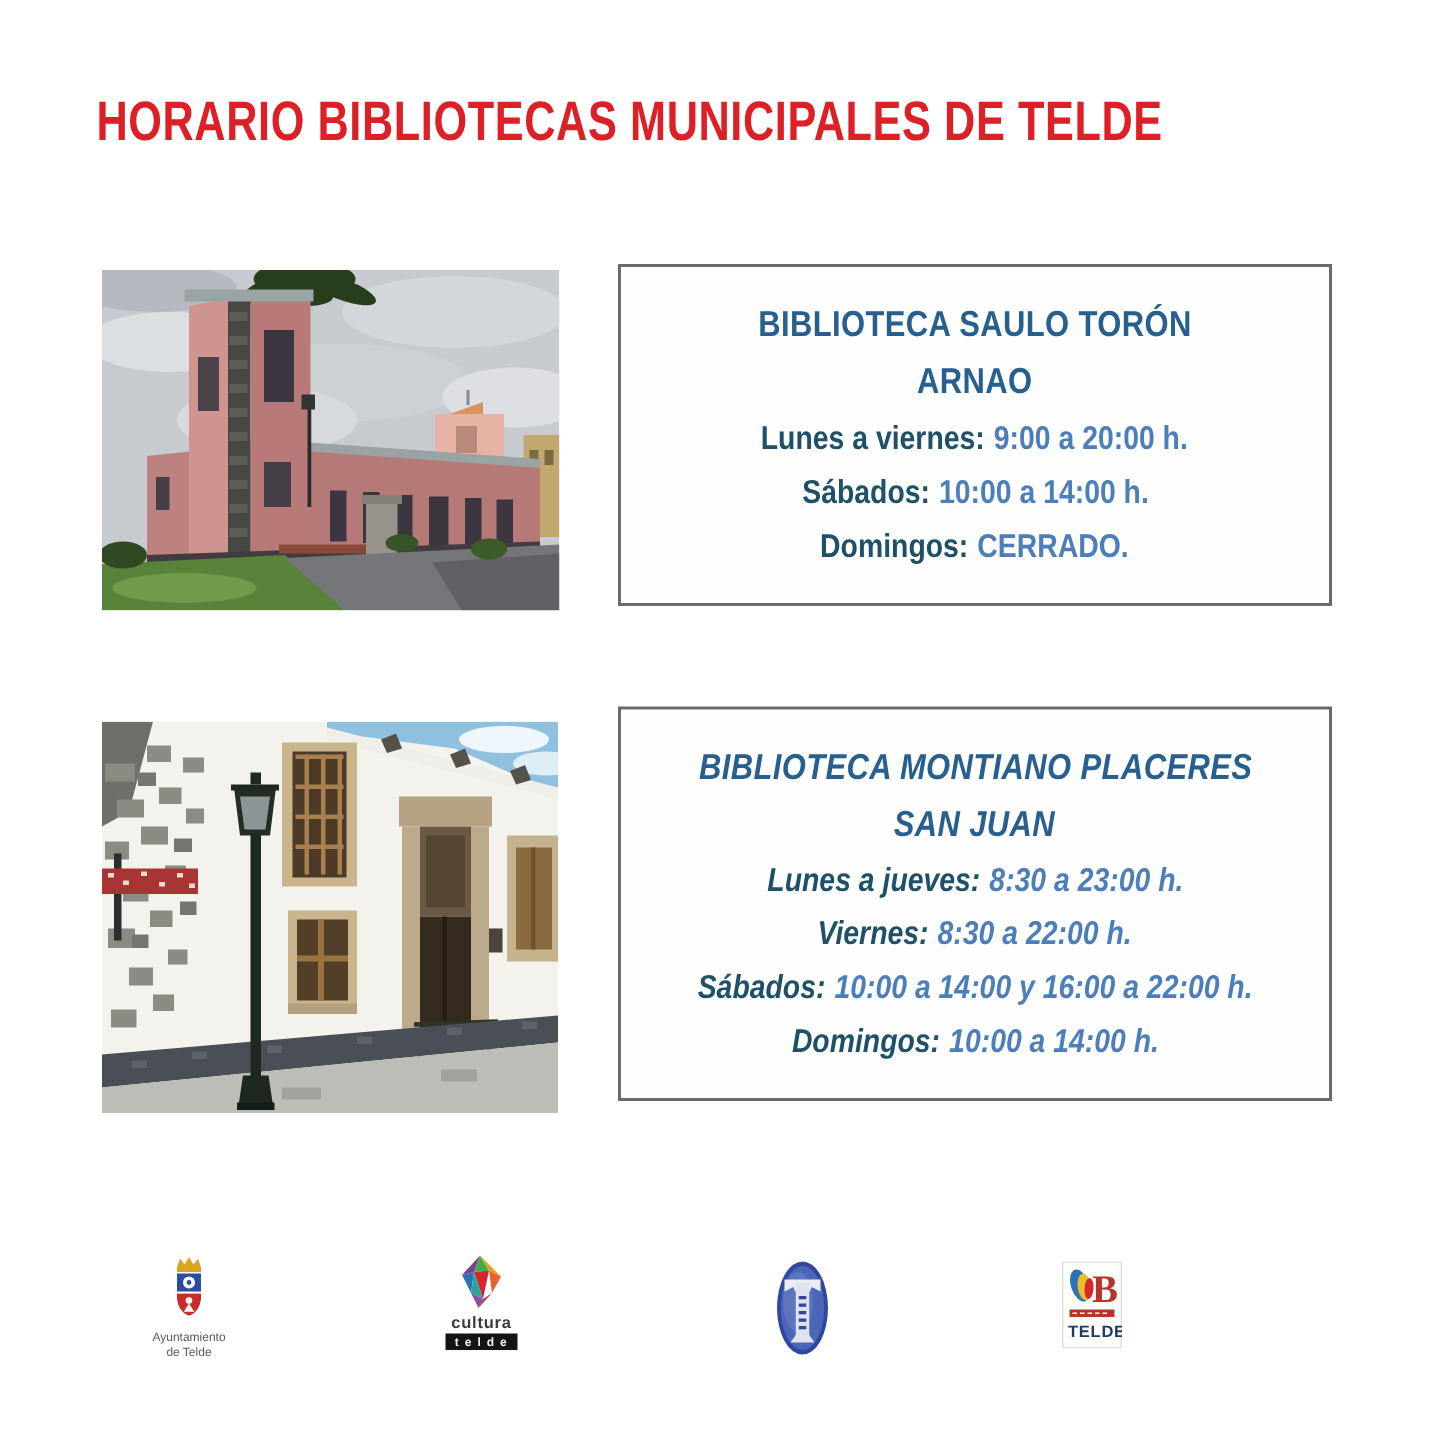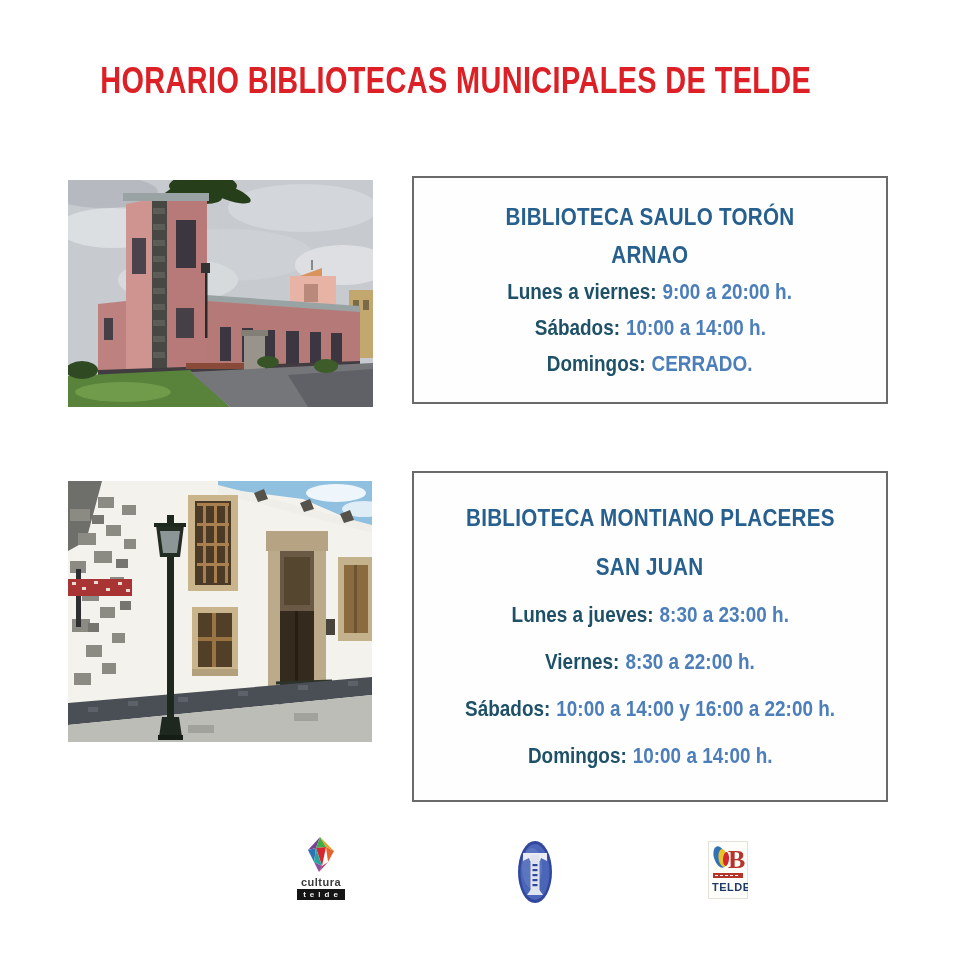--- a/index.html
+++ b/index.html
@@ -10,38 +10,38 @@
     --box-border:#6A6A6A;
   }
   *{margin:0;padding:0;box-sizing:border-box;}
   html,body{background:#ffffff;}
   .canvas{
     position:relative;width:960px;height:960px;background:#ffffff;
     font-family:"Liberation Sans",sans-serif;overflow:hidden;
   }
   .page-title{
     position:absolute;left:0;top:58px;width:875px;height:46px;
-    display:flex;justify-content:flex-start;align-items:center;
+    display:flex;justify-content:flex-end;align-items:center;
   }
   .page-title span{
     white-space:nowrap;font-weight:bold;font-size:37px;color:var(--red);
     transform:scaleX(0.78);letter-spacing:0.5px;
   }
   .photo{position:absolute;overflow:hidden;}
   .photo svg{display:block;}
   .photo-1{left:68px;top:180px;width:305px;height:227px;}
   .photo-2{left:68px;top:481px;width:304px;height:261px;}
   .schedule-box{
     position:absolute;left:412px;width:476px;background:#fefefe;
     border:2px solid var(--box-border);
     display:flex;flex-direction:column;justify-content:space-around;align-items:center;
     padding:20px 0;
   }
   .box-1{top:176px;height:228px;}
-  .box-2{top:471px;height:331px;}
+  .box-2{top:471px;height:263px;font-style:italic;}
   .box-line{white-space:nowrap;transform:scaleX(0.86);transform-origin:50% 50%;}
   .box-heading{font-weight:bold;font-size:24px;color:var(--heading-blue);letter-spacing:0.3px;}
   .sched-row{font-weight:bold;font-size:22px;}
   .sched-label{color:var(--label-blue);margin-right:7px;}
   .sched-value{color:var(--value-blue);}
   .logos{position:absolute;left:0;top:832px;width:960px;height:90px;}
   .logo{position:absolute;display:flex;flex-direction:column;align-items:center;}
   .logo-ayto{left:86px;top:4px;width:80px;}
   .logo-cultura{left:283px;top:4px;width:76px;}
   .logo-t{left:510px;top:8px;width:50px;}
@@ -283,20 +283,36 @@
     <div class="box-line sched-row">
       <span class="sched-label">Sábados:</span><span class="sched-value">10:00 a 14:00 y 16:00 a 22:00 h.</span>
     </div>
     <div class="box-line sched-row">
       <span class="sched-label">Domingos:</span><span class="sched-value">10:00 a 14:00 h.</span>
     </div>
   </div>
 
   <div class="logos">
 
+    <div class="logo logo-ayto">
+      <svg viewBox="0 0 24 46" width="24" height="46">
+        <polygon points="4,9 6,3 9,7 12,2 15,7 18,3 20,9 20,12 4,12" fill="#d9a520"></polygon>
+        <path d="M4 13 H20 V27 Q20 38 12 41 Q4 38 4 27 Z" fill="#2b4ea2"></path>
+        <path d="M4 26 H20 V27 Q20 38 12 41 Q4 38 4 27 Z" fill="#cc2b2b"></path>
+        <rect x="4" y="25" width="16" height="1.4" fill="#ffffff"></rect>
+        <circle cx="12" cy="19" r="4" fill="#ffffff"></circle>
+        <circle cx="12" cy="19" r="1.6" fill="#2b4ea2"></circle>
+        <circle cx="12" cy="31" r="2.2" fill="#ffffff"></circle>
+        <polygon points="12,33 8.5,38.5 15.5,38.5" fill="#ffffff"></polygon>
+      </svg>
+      <div class="ayto-caption">
+        <div>Ayuntamiento</div>
+        <div>de Telde</div>
+      </div>
+    </div>
 
     <div class="logo logo-cultura">
       <svg viewBox="0 0 34 38" width="34" height="38">
         <polygon points="16,1 4,14 12,12" fill="#7a3f92"></polygon>
         <polygon points="16,1 12,12 22,11" fill="#3fae49"></polygon>
         <polygon points="16,1 22,11 30,15" fill="#e0a42b"></polygon>
         <polygon points="4,14 12,12 10,26" fill="#2f72b5"></polygon>
         <polygon points="12,12 22,11 18,30" fill="#d8262e"></polygon>
         <polygon points="22,11 30,15 24,26" fill="#e8632c"></polygon>
         <polygon points="10,26 12,12 18,30" fill="#29a5a0"></polygon>

